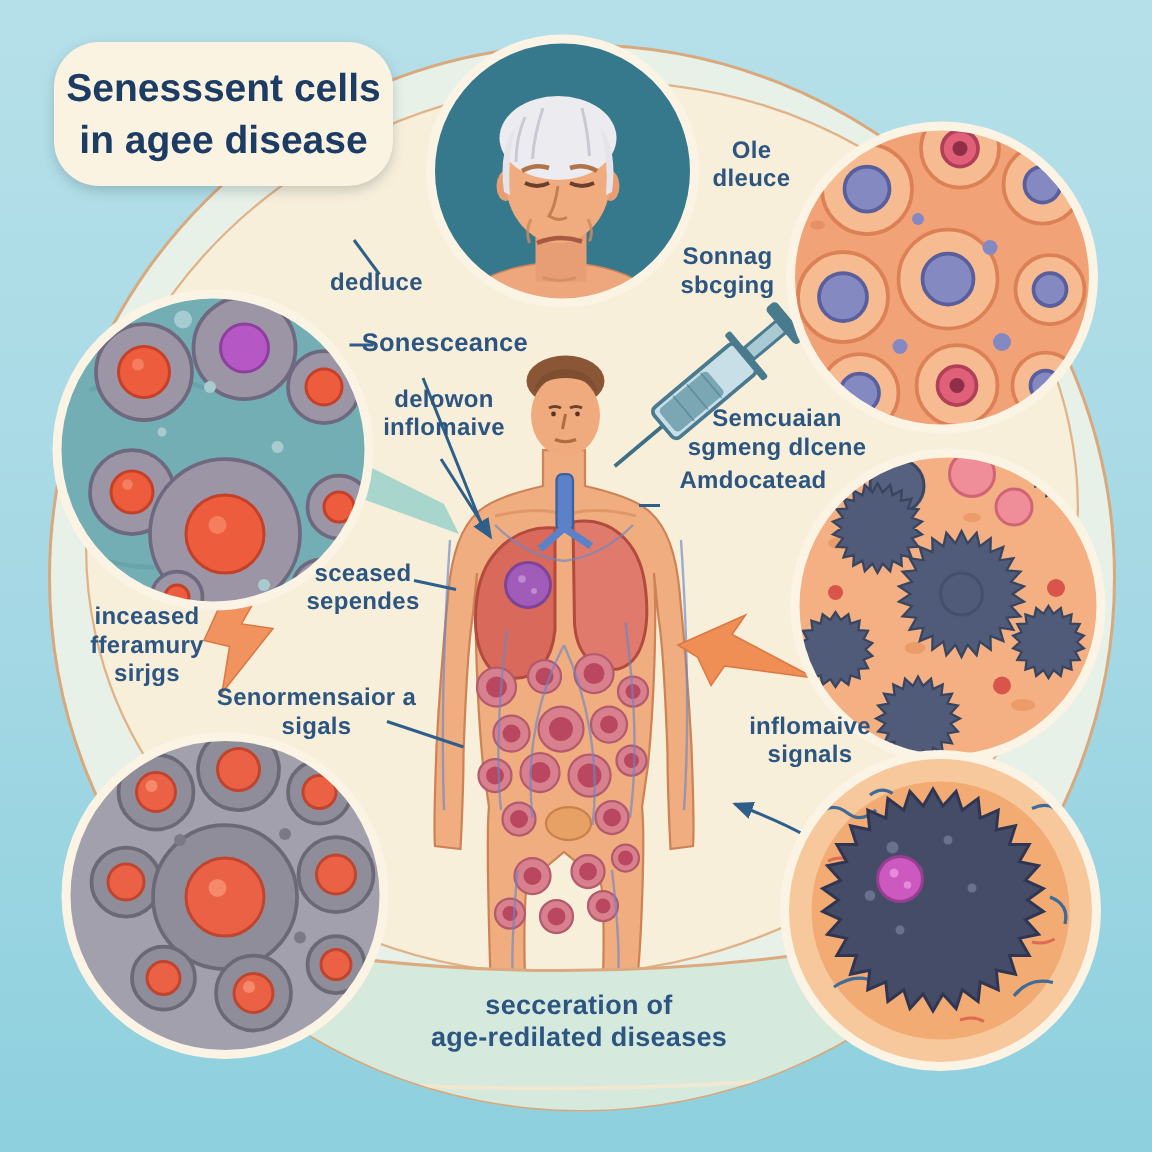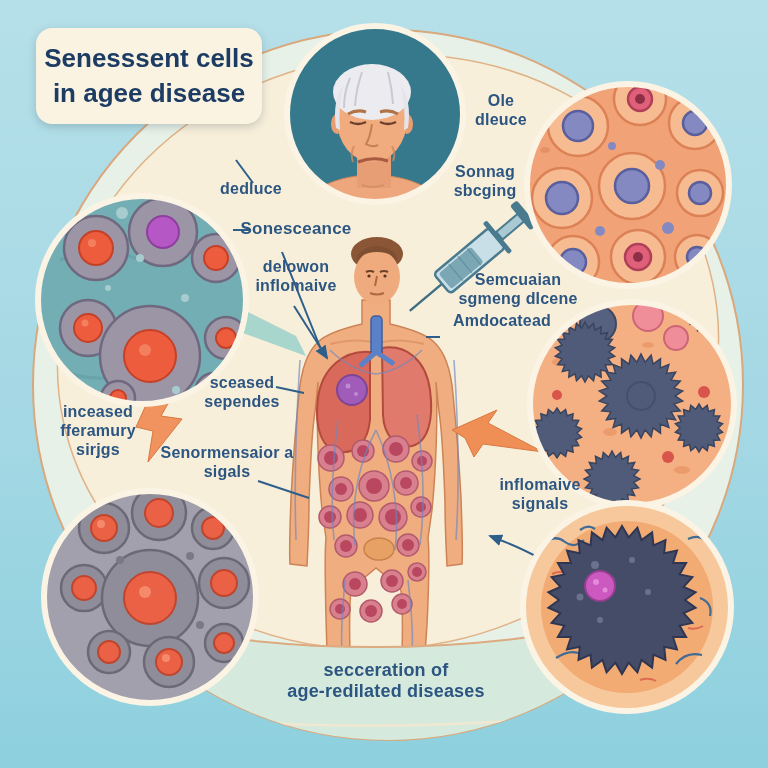--- a/index.html
+++ b/index.html
@@ -2,21 +2,21 @@
 <html><head>
 <meta charset="utf-8">
 <style>
   html,body{margin:0;padding:0;}
   body{width:768px;height:768px;overflow:hidden;font-family:"Liberation Sans",sans-serif;}
   .stage{position:relative;width:768px;height:768px;background:linear-gradient(180deg,#b6e0e9 0%,#a4d8e4 55%,#8ed0de 100%);}
   svg.art{position:absolute;left:0;top:0;}
   .lbl{position:absolute;white-space:pre-line;text-align:center;font-weight:700;
        color:#2c5681;line-height:1.18;letter-spacing:.2px;z-index:5;}
   .title-box{position:absolute;left:36px;top:28px;width:226px;min-height:96px;
-       background:#faf3e2;border-radius:16px;box-shadow:0 3px 8px rgba(60,80,90,.25);
+       background:#faf3e2;border-radius:30px;box-shadow:0 3px 8px rgba(60,80,90,.25);
        display:flex;align-items:center;justify-content:center;z-index:6;}
   .title-text{white-space:pre-line;text-align:center;font-weight:700;font-size:26px;
        line-height:1.35;color:#1d3c63;}
   .caption{font-size:18px;}
 </style>
 </head>
 <body>
 
 <div class="stage">
 
@@ -387,35 +387,35 @@
     <circle cx="375" cy="114" r="88" fill="none" stroke="#fbf4e5" stroke-width="6"></circle>
   </g>
 </svg>
 
 <div class="title-box">
   <div class="title-text">Senesssent cells
 in agee disease</div>
 </div>
 
 <div class="lbl" style="left:198px;top:180px;width:106px;font-size:16px;">dedluce</div>
-<div class="lbl" style="left:240px;top:219px;width:112px;font-size:17px;">Sonesceance</div>
+<div class="lbl" style="left:240px;top:219px;width:112px;font-size:17px;text-align:right;">Sonesceance</div>
 <div class="lbl" style="left:234px;top:258px;width:124px;font-size:16px;">delowon
 inflomaive</div>
 <div class="lbl" style="left:452px;top:92px;width:98px;font-size:16px;">Ole
 dleuce</div>
 <div class="lbl" style="left:436px;top:163px;width:98px;font-size:16px;">Sonnag
 sbcging</div>
 <div class="lbl" style="left:446px;top:271px;width:144px;font-size:16px;">Semcuaian
 sgmeng dlcene</div>
 <div class="lbl" style="left:442px;top:312px;width:120px;font-size:16px;text-align:center;">Amdocatead</div>
 <div class="lbl" style="left:42px;top:403px;width:112px;font-size:16px;">inceased
 fferamury
 sirjgs</div>
 <div class="lbl" style="left:188px;top:374px;width:108px;font-size:16px;">sceased
 sependes</div>
-<div class="lbl" style="left:142px;top:444px;width:138px;font-size:16px;margin-left:16px;">Senormensaior a
+<div class="lbl" style="left:142px;top:457px;width:138px;font-size:16px;">Senormensaior a
 sigals</div>
 <div class="lbl" style="left:478px;top:476px;width:124px;font-size:16px;">inflomaive
 signals</div>
 <div class="lbl caption" style="left:272px;top:660px;width:228px;">secceration of
 age-redilated diseases</div>
 
 </div>
 
 </body></html>

